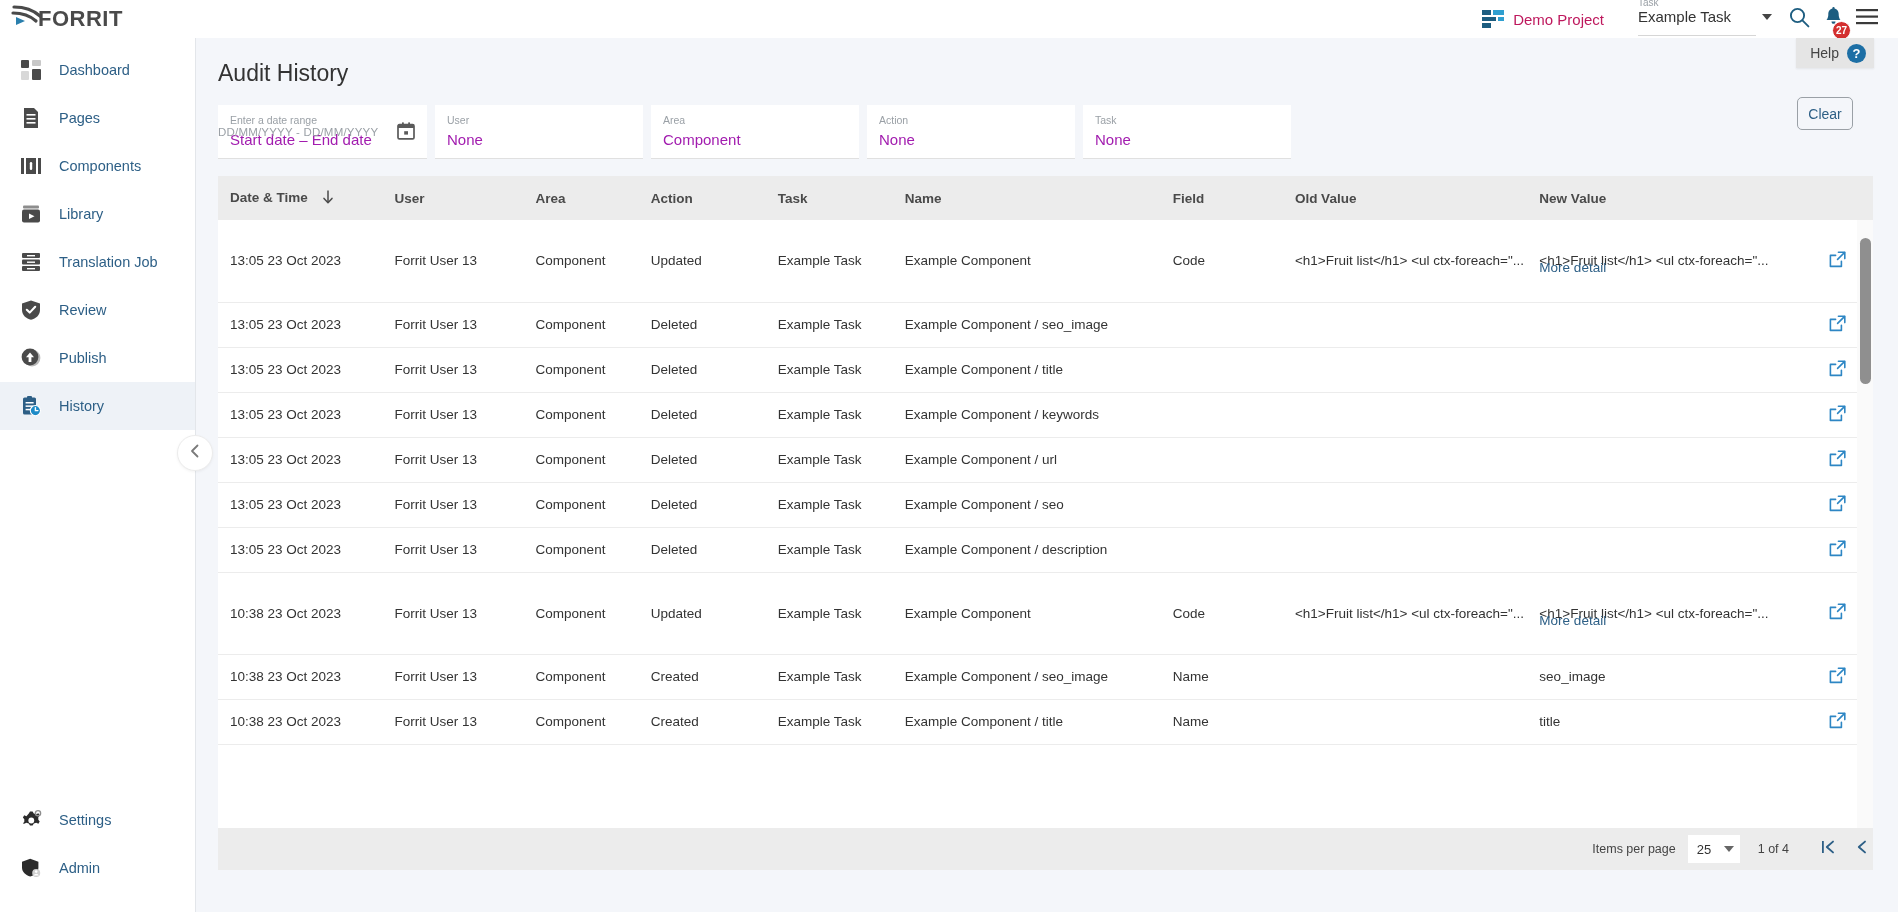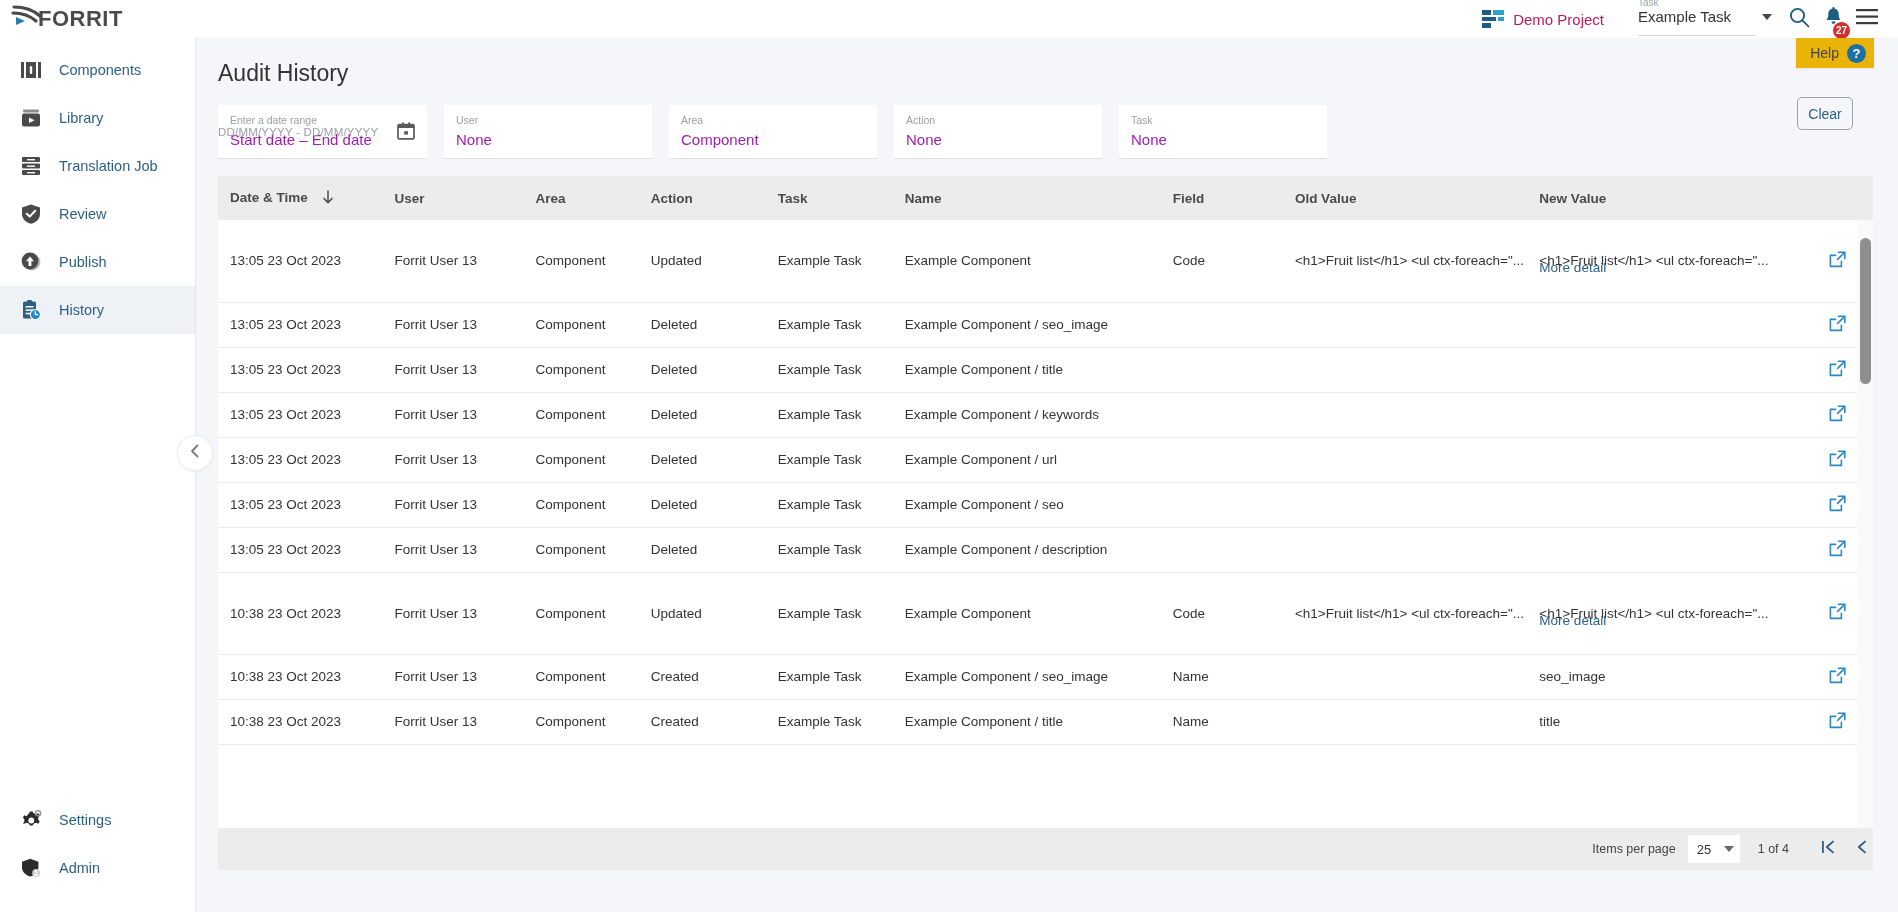--- a/index.html
+++ b/index.html
@@ -55,21 +55,21 @@
   }
   .badge-27 {
     position: absolute; right: -1px; bottom: -4px;
     background: #d32f2f; color: #fff; border-radius: 50%;
     width: 19px; height: 19px; font-size: 10px; font-weight: bold;
     display: flex; align-items: center; justify-content: center;
     border: 1.5px solid #fff;
   }
   .help-chip {
     position: absolute; top: 38px; right: 24px; height: 30px;
-    background: #eab308; display: flex; align-items: center;
+    background: #e5e5e5; display: flex; align-items: center;
     padding: 0 8px 0 14px; gap: 8px; z-index: 45;
     box-shadow: 0 1px 2px rgba(0,0,0,0.07);
   }
   .help-chip .htxt { font-size: 14px; color: #444; }
   .help-q {
     width: 19px; height: 19px; border-radius: 50%; background: #1d6fa5;
     color: #fff; font-size: 13px; font-weight: bold;
     display: flex; align-items: center; justify-content: center;
   }
 
@@ -104,21 +104,21 @@
     width: 1702px; height: 874px; background: #f4f6fa;
     overflow: hidden;
   }
   .page-title {
     font-size: 23px; color: #333; font-weight: normal;
     padding: 22px 0 0 22px;
   }
 
   
   .filters {
-    display: flex; align-items: flex-start; gap: 17px;
+    display: flex; align-items: flex-start; gap: 8px;
     padding: 18px 0 0 22px; position: relative;
   }
   .field {
     background: #fff; height: 54px; position: relative;
     border-bottom: 1px solid #e0e0e0; padding: 9px 12px 0 12px;
   }
   .field .flabel { font-size: 10.5px; color: #9aa0a6; }
   .field .fvalue { font-size: 15px; color: #a21caf; padding-top: 5px; }
   .f-date { width: 209px; }
   .f-user { width: 208px; }
@@ -287,21 +287,43 @@
 </div>
 
 <div class="help-chip">
   <span class="htxt">Help</span>
   <span class="help-q">?</span>
 </div>
 
 <div class="sidebar">
   <div class="nav-top">
 
-
+    <div class="nav-item">
+      <span class="nav-icn">
+        <svg width="22" height="22" viewBox="0 0 22 22">
+          <rect x="1" y="1" width="8" height="8" rx="1" fill="#4a4a4a"></rect>
+          <rect x="12" y="1" width="9" height="6" rx="1" fill="#c8c8c8"></rect>
+          <rect x="1" y="12" width="8" height="9" rx="1" fill="#d8d8d8"></rect>
+          <rect x="12" y="10" width="9" height="11" rx="1" fill="#4a4a4a"></rect>
+        </svg>
+      </span>
+      <span class="nlabel">Dashboard</span>
+    </div>
+
+    <div class="nav-item">
+      <span class="nav-icn">
+        <svg width="22" height="22" viewBox="0 0 22 22">
+          <path d="M4 1 H14 L18 5 V21 H4 Z" fill="#4a4a4a"></path>
+          <rect x="6.5" y="7" width="9" height="1.6" fill="#fff"></rect>
+          <rect x="6.5" y="11" width="9" height="1.6" fill="#fff"></rect>
+          <rect x="6.5" y="15" width="9" height="1.6" fill="#fff"></rect>
+        </svg>
+      </span>
+      <span class="nlabel">Pages</span>
+    </div>
 
     <div class="nav-item">
       <span class="nav-icn">
         <svg width="22" height="22" viewBox="0 0 22 22">
           <rect x="1" y="3" width="3" height="16" fill="#4a4a4a"></rect>
           <rect x="6" y="3" width="10" height="16" fill="#4a4a4a"></rect>
           <rect x="9.8" y="7" width="2.4" height="8" rx="1.2" fill="#fff"></rect>
           <rect x="18" y="3" width="3" height="16" fill="#4a4a4a"></rect>
         </svg>
       </span>

